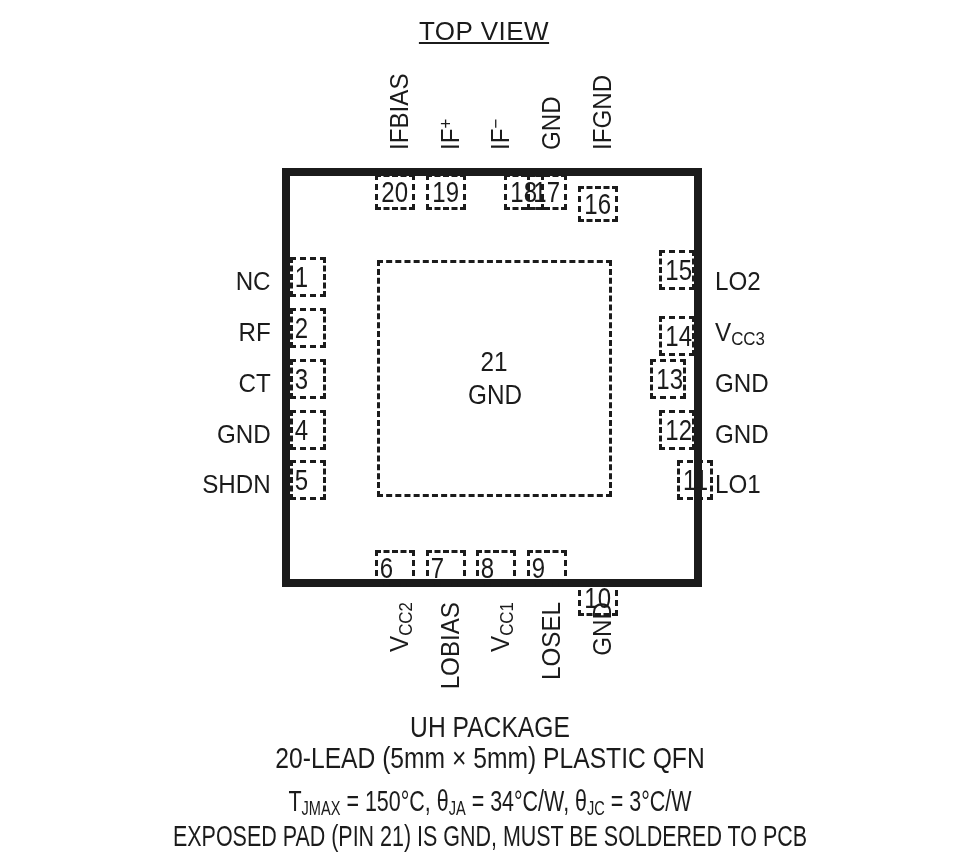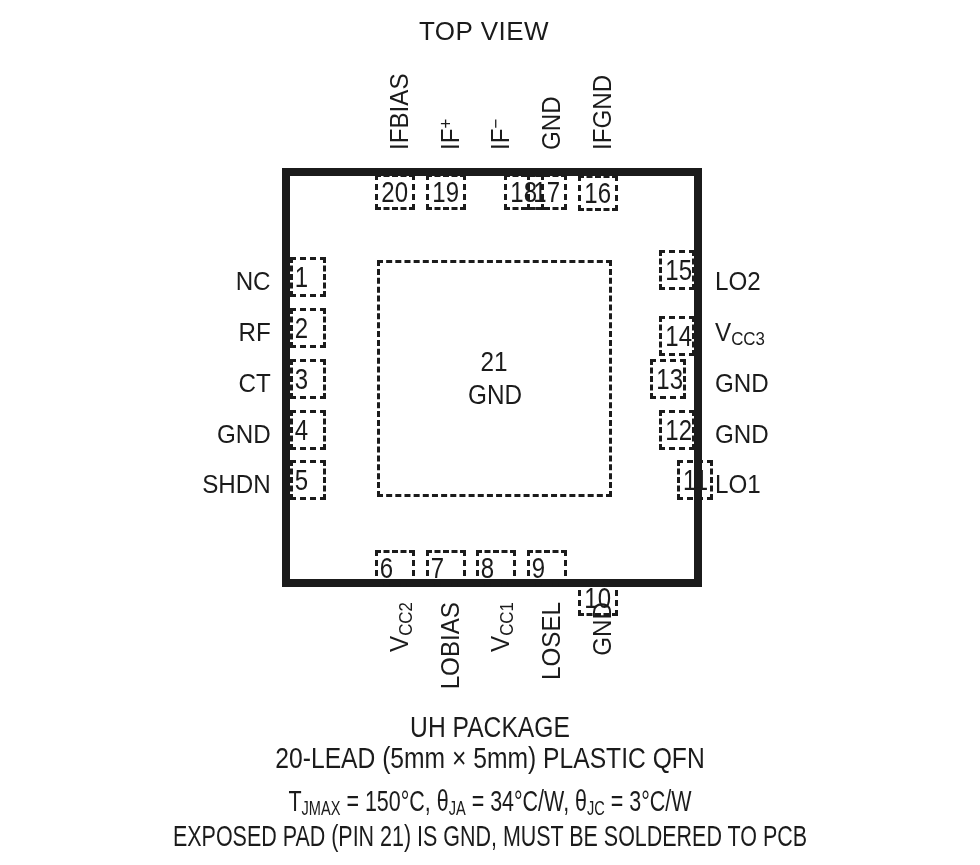--- a/index.html
+++ b/index.html
@@ -19,20 +19,21 @@
     background: #ffffff;
   }
   .title {
     position: absolute;
     left: 0; right: 12px;
     top: 16px;
     text-align: center;
     font-size: 26px;
     letter-spacing: 0.5px;
     white-space: nowrap;
+    text-decoration: underline;
   }
   .pkg {
     position: absolute;
     left: 282px;
     top: 168px;
     width: 420px;
     height: 419px;
     border: 8px solid #1b1b1b;
     box-sizing: border-box;
   }
@@ -114,21 +115,21 @@
     </div>
   <div class="pinbox h" style="left:426px;top:174px">
       <span>19</span>
     </div>
   <div class="pinbox h" style="left:504px;top:174px">
       <span>18</span>
     </div>
   <div class="pinbox h" style="left:527px;top:174px">
       <span>17</span>
     </div>
-  <div class="pinbox h" style="left:578px;top:175px">
+  <div class="pinbox h" style="left:578px;top:186px">
       <span>16</span>
     </div>
 
   <div class="plab rot-top" style="left:382px;top:150px"><span>IFBIAS</span><sup></sup><sub></sub></div>
   <div class="plab rot-top" style="left:433px;top:150px"><span>IF</span><sup>+</sup><sub></sub></div>
   <div class="plab rot-top" style="left:483px;top:150px"><span>IF</span><sup>−</sup><sub></sub></div>
   <div class="plab rot-top" style="left:534px;top:150px"><span>GND</span><sup></sup><sub></sub></div>
   <div class="plab rot-top" style="left:585px;top:150px"><span>IFGND</span><sup></sup><sub></sub></div>
 
   <div class="pinbox v" style="left:290px;top:257px">

